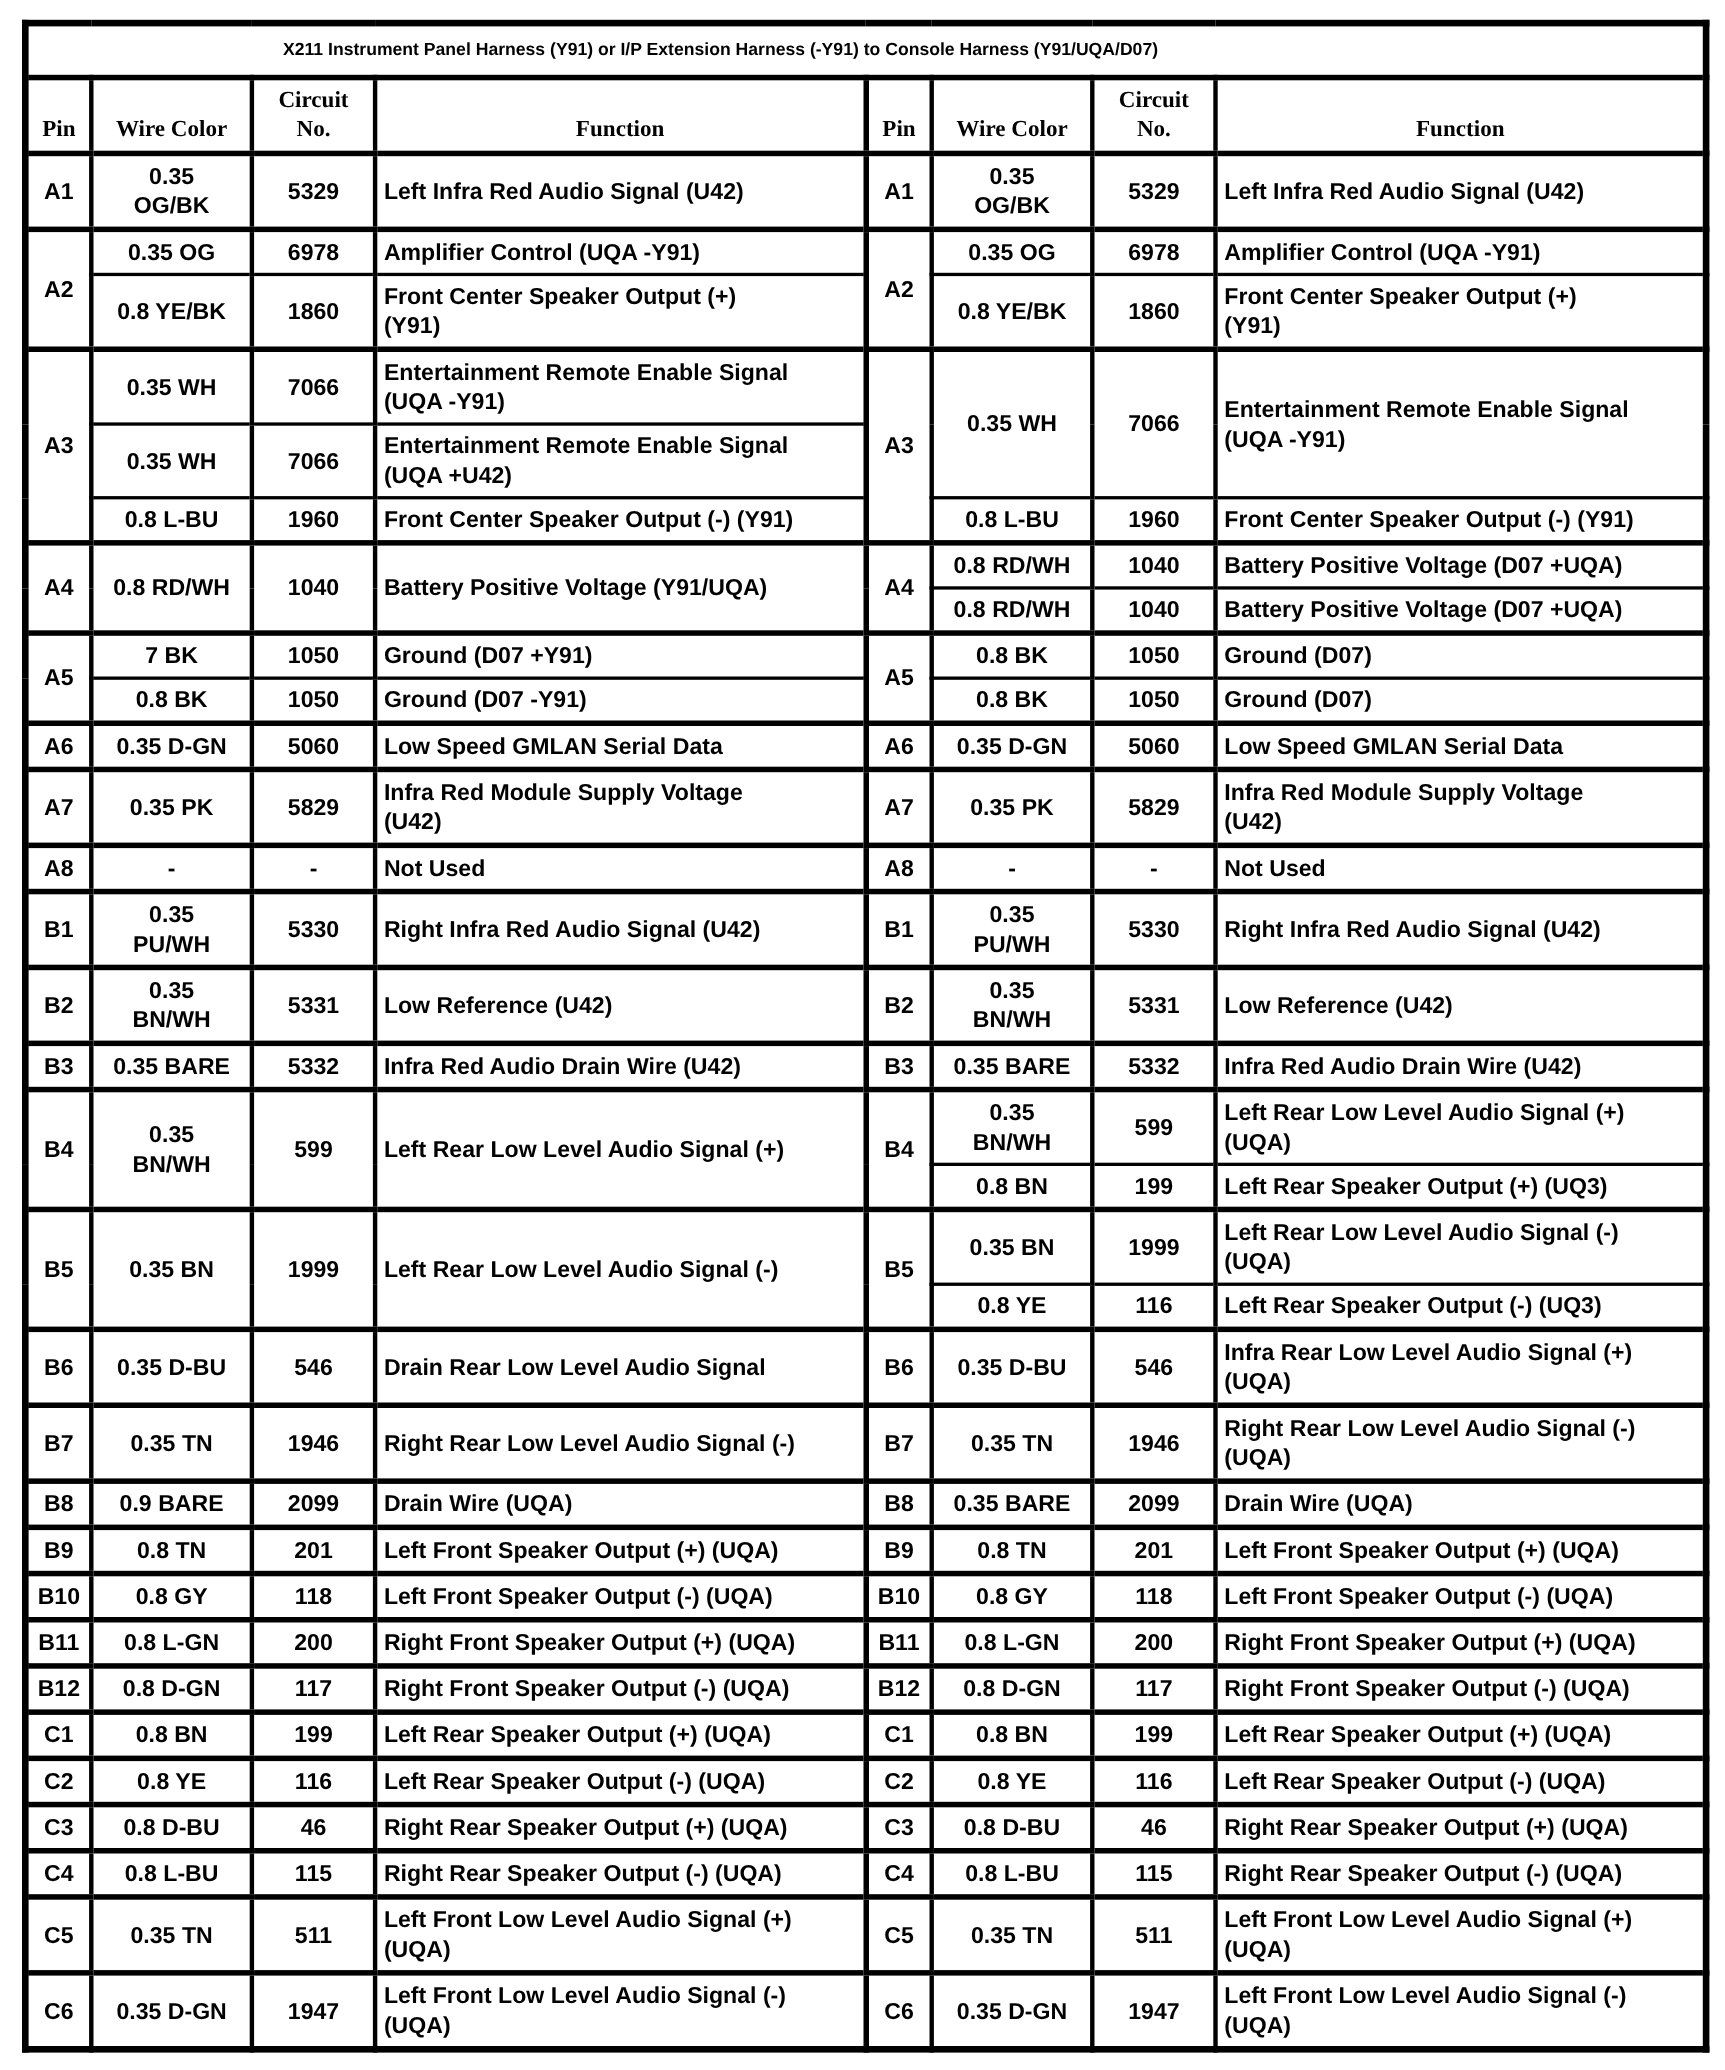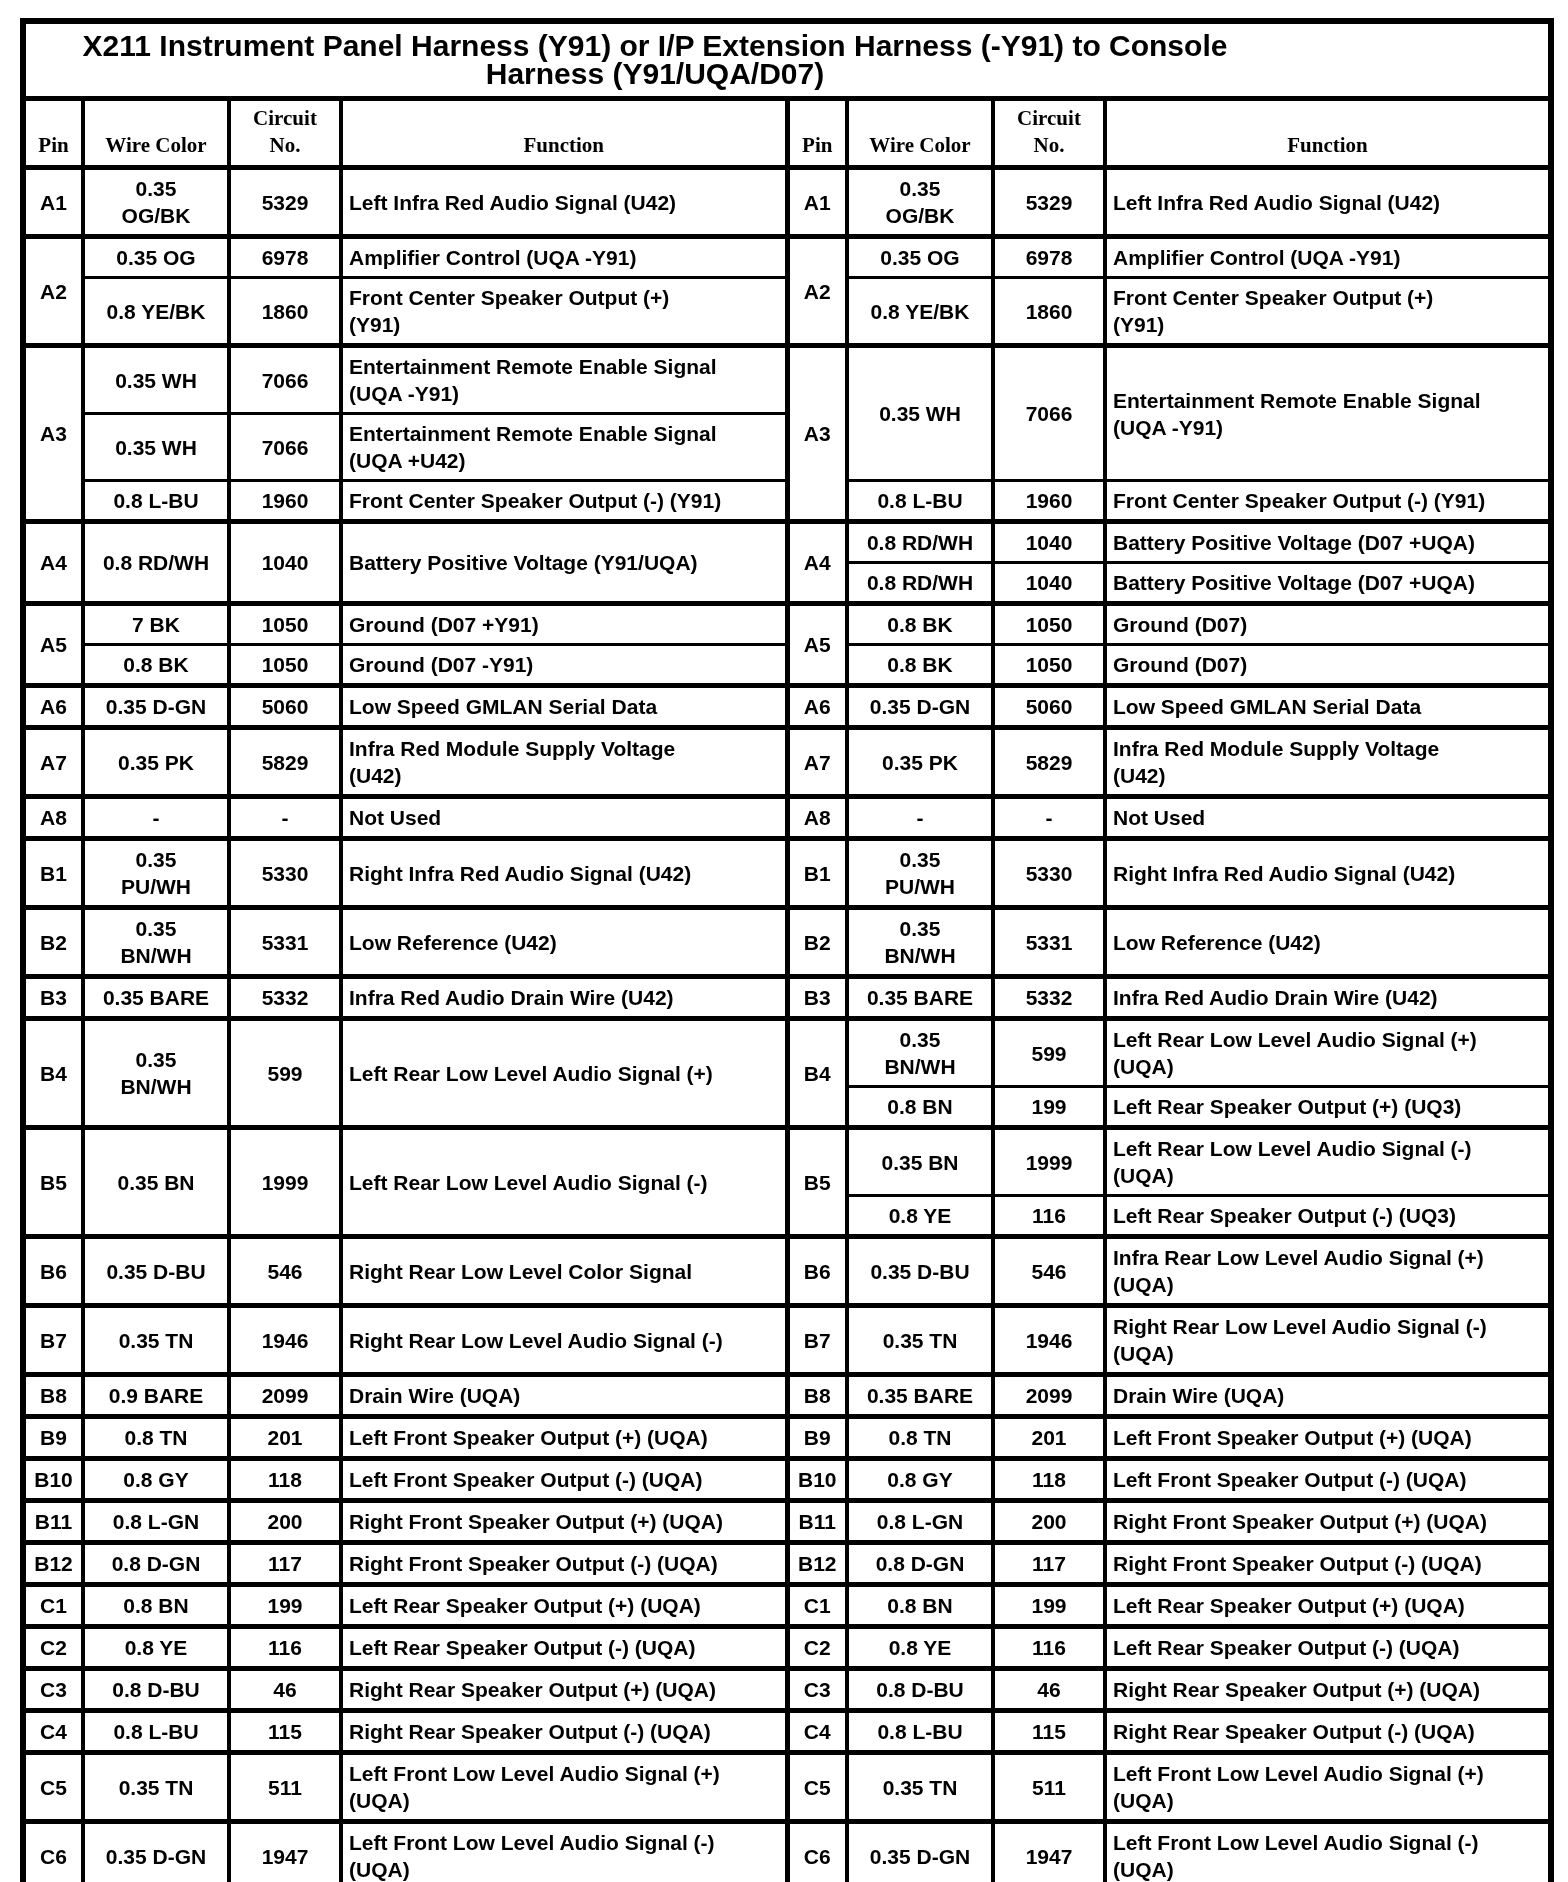--- a/index.html
+++ b/index.html
@@ -25,21 +25,21 @@
     line-height: 27px;
     white-space: pre-line;
     text-align: center;
     vertical-align: middle;
     overflow: hidden;
   }
   tr.band > td { border-top-width: 5px; }
   td.fn { text-align: left; }
   .rp { border-left-width: 5px; }
   tr.title-row td {
-    font-size: 30px;
+    font-size: 16px;
     line-height: 28px;
     border-bottom-width: 5px;
     padding: 8px 270px 8px 6px;
   }
   tr.header-row th {
     vertical-align: bottom;
     border-bottom-width: 5px;
     padding-bottom: 6px;
     padding-top: 4px;
     font-family: Liberation Serif, serif;
@@ -265,21 +265,21 @@
       </tr>
       <tr>
         <td class="wire">0.8 YE</td>
         <td class="circ">116</td>
         <td class="fn">Left Rear Speaker Output (-) (UQ3)</td>
       </tr>
       <tr class="band">
         <td class="pin">B6</td>
         <td class="wire">0.35 D-BU</td>
         <td class="circ">546</td>
-        <td class="fn">Right Rear Low Level Color Signal</td>
+        <td class="fn">Drain Rear Low Level Audio Signal</td>
         <td class="pin rp">B6</td>
         <td class="wire">0.35 D-BU</td>
         <td class="circ">546</td>
         <td class="fn">Infra Rear Low Level Audio Signal (+)
 (UQA)</td>
       </tr>
       <tr class="band">
         <td class="pin">B7</td>
         <td class="wire">0.35 TN</td>
         <td class="circ">1946</td>

